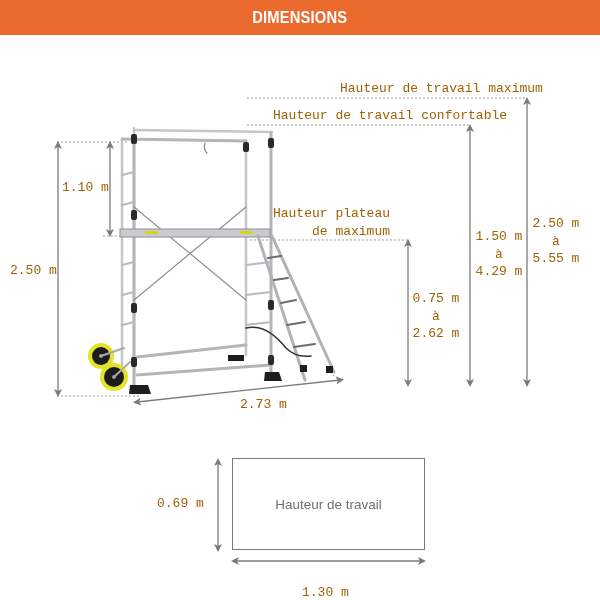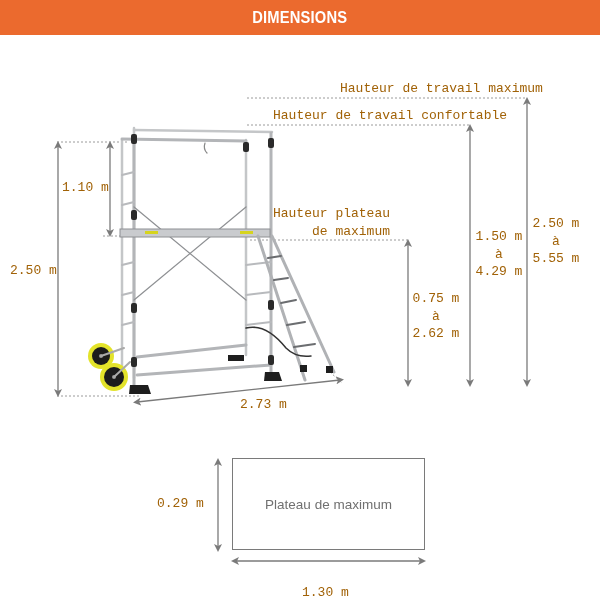--- a/index.html
+++ b/index.html
@@ -154,16 +154,16 @@
   <div>à</div>
   <div>4.29 m</div>
 </div>
 <div class="lbl c" style="left:528px; top:215px; width:56px;">
   <div>2.50 m</div>
   <div>à</div>
   <div>5.55 m</div>
 </div>
 
 <div class="box" style="left:232px; top:458px; width:193px; height:92px;">
-  <span>Plateau de maximum</span>
+  <span>Hauteur de travail</span>
 </div>
-<div class="lbl" style="left:157px; top:495px;">0.29 m</div>
+<div class="lbl" style="left:157px; top:495px;">0.69 m</div>
 <div class="lbl" style="left:302px; top:584px;">1.30 m</div>
 
 </body></html>

